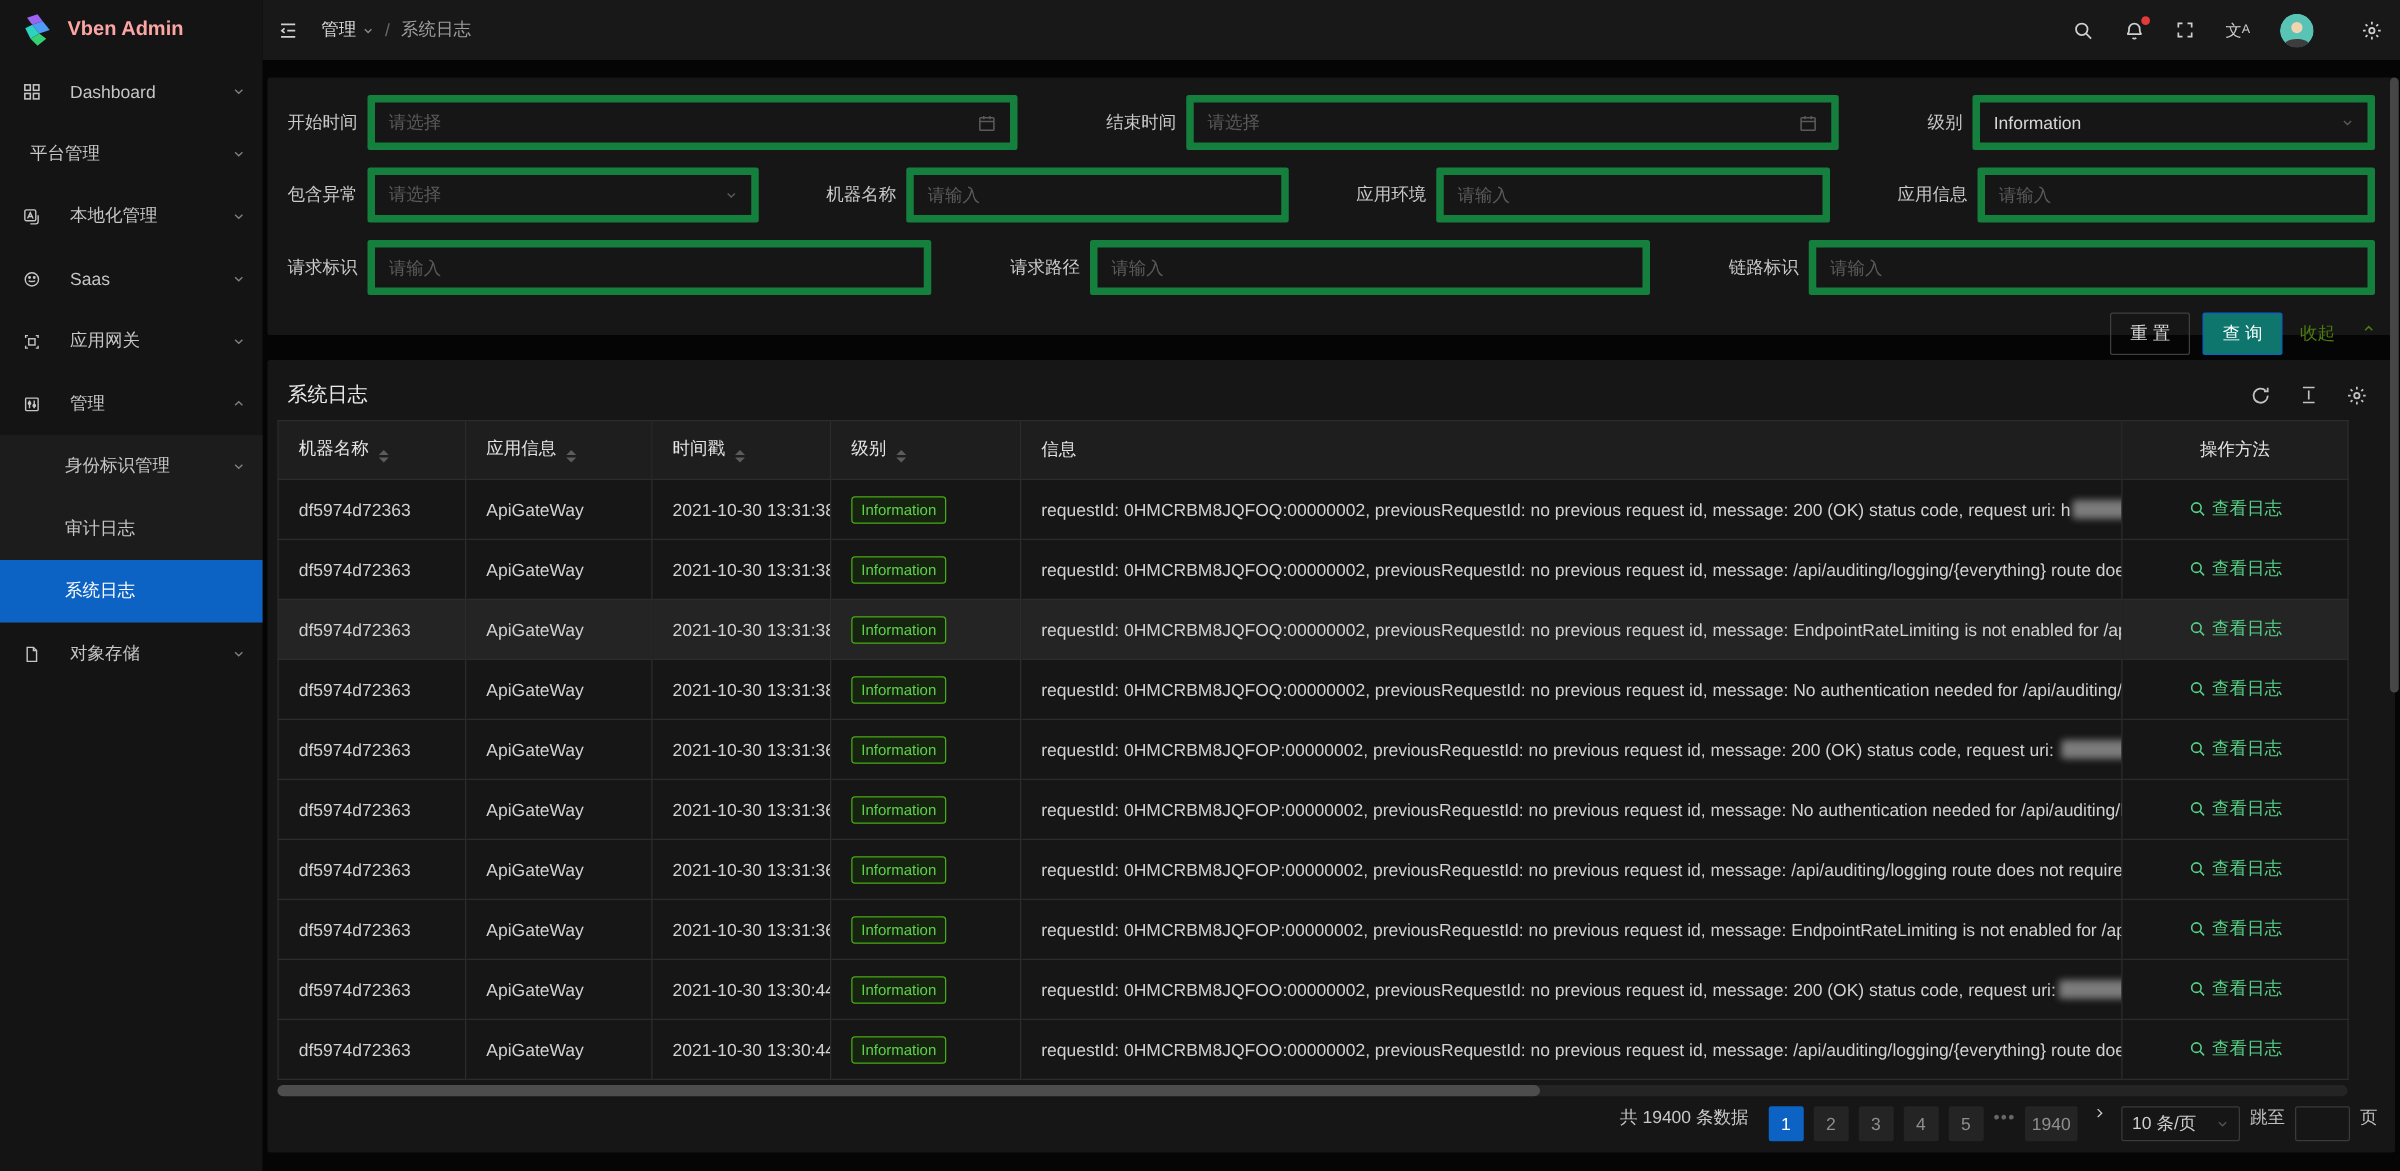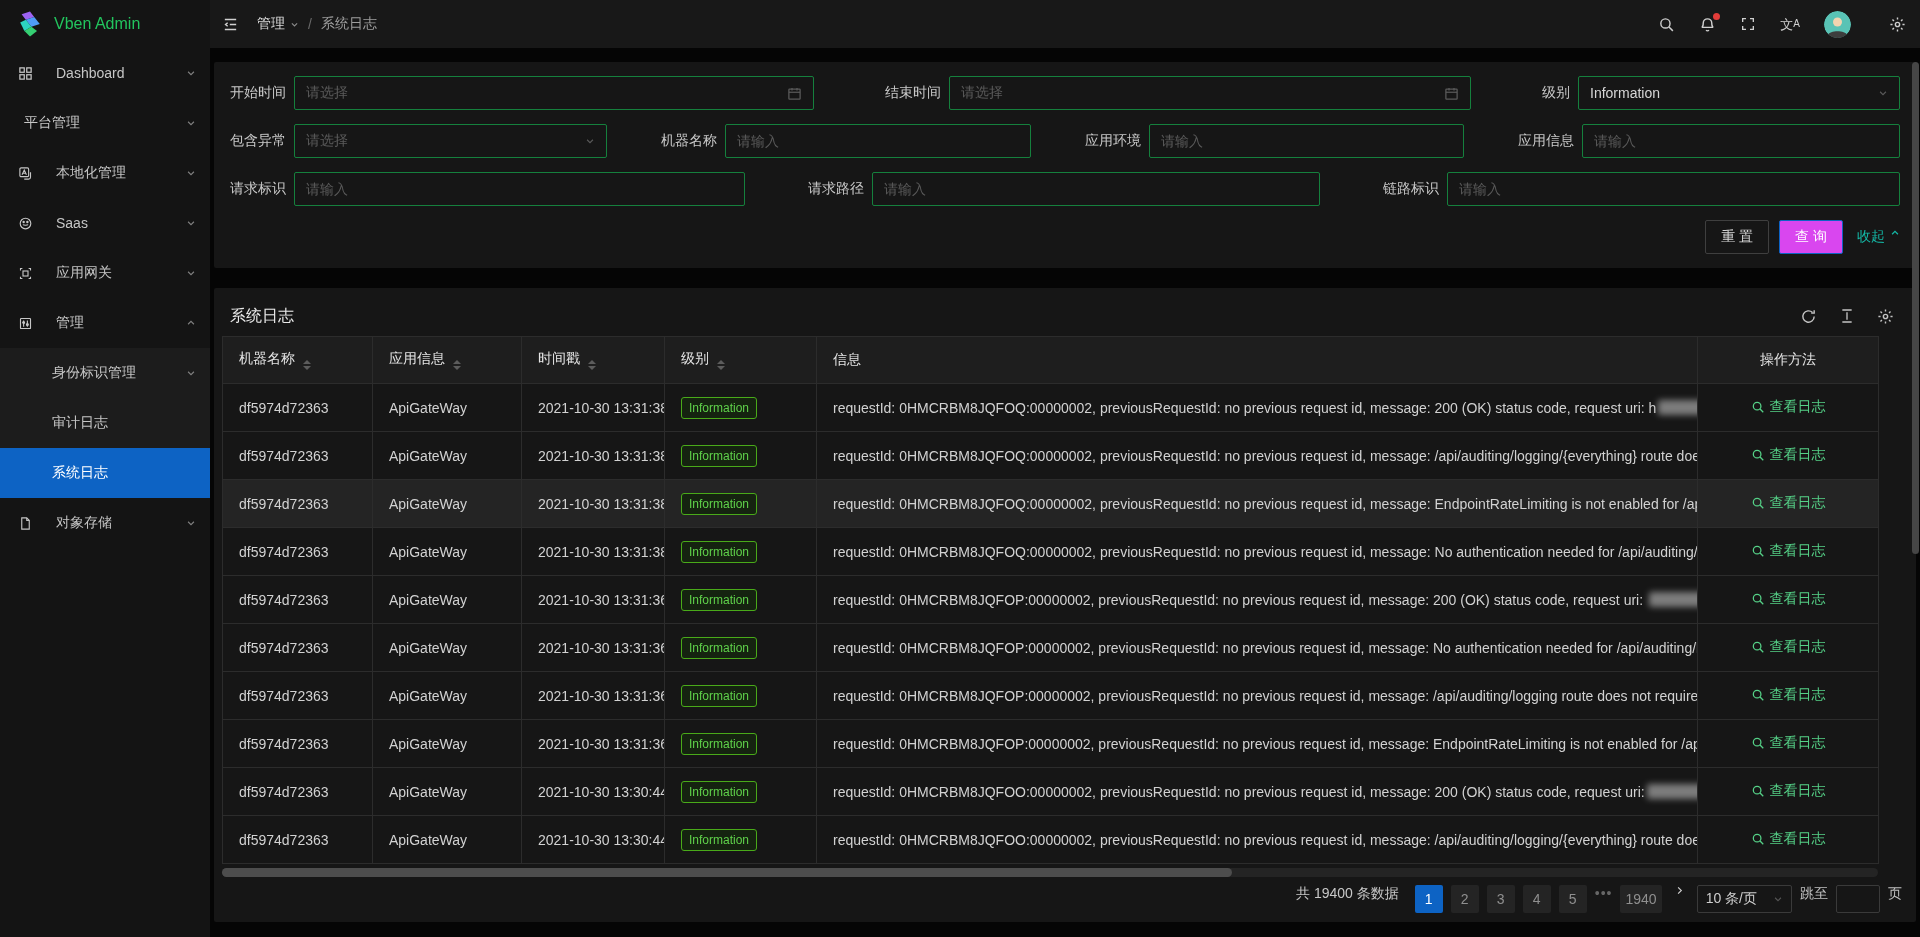--- a/index.html
+++ b/index.html
@@ -1,21 +1,21 @@
 <!DOCTYPE html>
 <html><head>
 <meta charset="utf-8">
 <style>
 *{margin:0;padding:0;box-sizing:border-box}
 html,body{width:1920px;height:937px;overflow:hidden;background:#050505;font-family:"Liberation Sans",sans-serif;font-size:14px;color:#d6d6d6}
 .ic{display:inline-flex;align-items:center;justify-content:center;line-height:1}
 
 .sidebar{position:absolute;left:0;top:0;width:210px;height:937px;background:#141414;z-index:5}
 .logo{height:48px;display:flex;align-items:center;gap:10px;padding-left:16px;cursor:pointer}
-.logo-title{font-size:16px;font-weight:normal;color:#22c55e;white-space:nowrap}
+.logo-title{font-size:16px;font-weight:bold;color:#fca5a5;white-space:nowrap}
 .mi{height:50px;display:flex;align-items:center;padding:0 14px 0 18px;color:#c6c6c6;cursor:pointer;white-space:nowrap}
 .mi .mico{width:15px;display:inline-flex;justify-content:center;color:#c6c6c6}
 .mi-label{margin-left:23px;overflow:hidden}
 .mi.noicon .mi-label{margin-left:6px}
 .mi .chev{margin-left:auto;color:#808080}
 .mi.sub{padding-left:46px}
 .mi.active{background:#0d63c4;color:#fff}
 .submenu{background:#1c1c1c}
 
 .header{position:absolute;left:210px;top:0;width:1710px;height:48px;background:#181818;display:flex;align-items:center;padding:0 14px 0 12px}
@@ -33,30 +33,30 @@
 .avatar{width:27px;height:27px;border-radius:50%;overflow:hidden;cursor:pointer}
 .gear-sep{margin-left:14px}
 
 .main{position:absolute;left:210px;top:48px;width:1710px;height:889px;padding:14px 4px 0}
 .panel{background:#161616;border-radius:2px}
 
 .filter{height:206px;padding:14px 16px;margin-bottom:20px}
 .frow{display:flex;justify-content:space-between;margin-bottom:14px}
 .fgroup{display:flex;align-items:center}
 .flabel{color:#c9c9c9;margin-right:8px;white-space:nowrap}
-.fi{height:34px;border:1px solid #15803d;border-radius:2px;background:transparent;color:#d6d6d6;padding:0 11px;font-size:14px;font-family:inherit}
+.fi{height:44px;border:6px solid #15803d;border-radius:2px;background:transparent;color:#d6d6d6;padding:0 11px;font-size:14px;font-family:inherit}
 input.fi::placeholder{color:#5a5a5a}
 .sel,.datebox{display:flex;align-items:center;cursor:pointer}
 .ph{color:#5a5a5a;flex:1}
 .val{flex:1;color:#d6d6d6}
 .selchev,.calic{color:#5a5a5a;margin-left:8px}
 .factions{display:flex;justify-content:flex-end;align-items:center}
 .btn{height:34px;padding:0 15px;border-radius:2px;border:1px solid #3f3f3f;background:transparent;color:#d9d9d9;font-size:14px;cursor:pointer;font-family:inherit}
-.btn.primary{background:#d946ef;border-color:#0d63c4;color:#fff;margin-left:10px}
-.collapse-link{color:#14b8a6;margin-left:14px;display:flex;align-items:flex-start;gap:5px;cursor:pointer}
+.btn.primary{background:#0f766e;border-color:#0d63c4;color:#fff;margin-left:10px}
+.collapse-link{color:#4d7c0f;margin-left:14px;display:flex;align-items:flex-start;gap:22px;cursor:pointer}
 
 .tablepanel{height:634px;padding:8px;position:relative}
 .ttitle-row{display:flex;align-items:center;height:40px;padding:0 8px}
 .ttitle{font-size:16px;color:#eaeaea}
 .ttools{margin-left:auto;display:flex;gap:22px;color:#c3c3c3;padding-right:6px}
 .ttools .ic{cursor:pointer}
 table{border-collapse:collapse;table-layout:fixed;width:1656px}
 th,td{border:1px solid #2c2c2c;padding:0 16px;text-align:left;font-weight:normal;white-space:nowrap;overflow:hidden}
 th{background:#1e1e1e;color:#e5e5e5;height:47px}
 td{height:48px;color:#d2d2d2}

